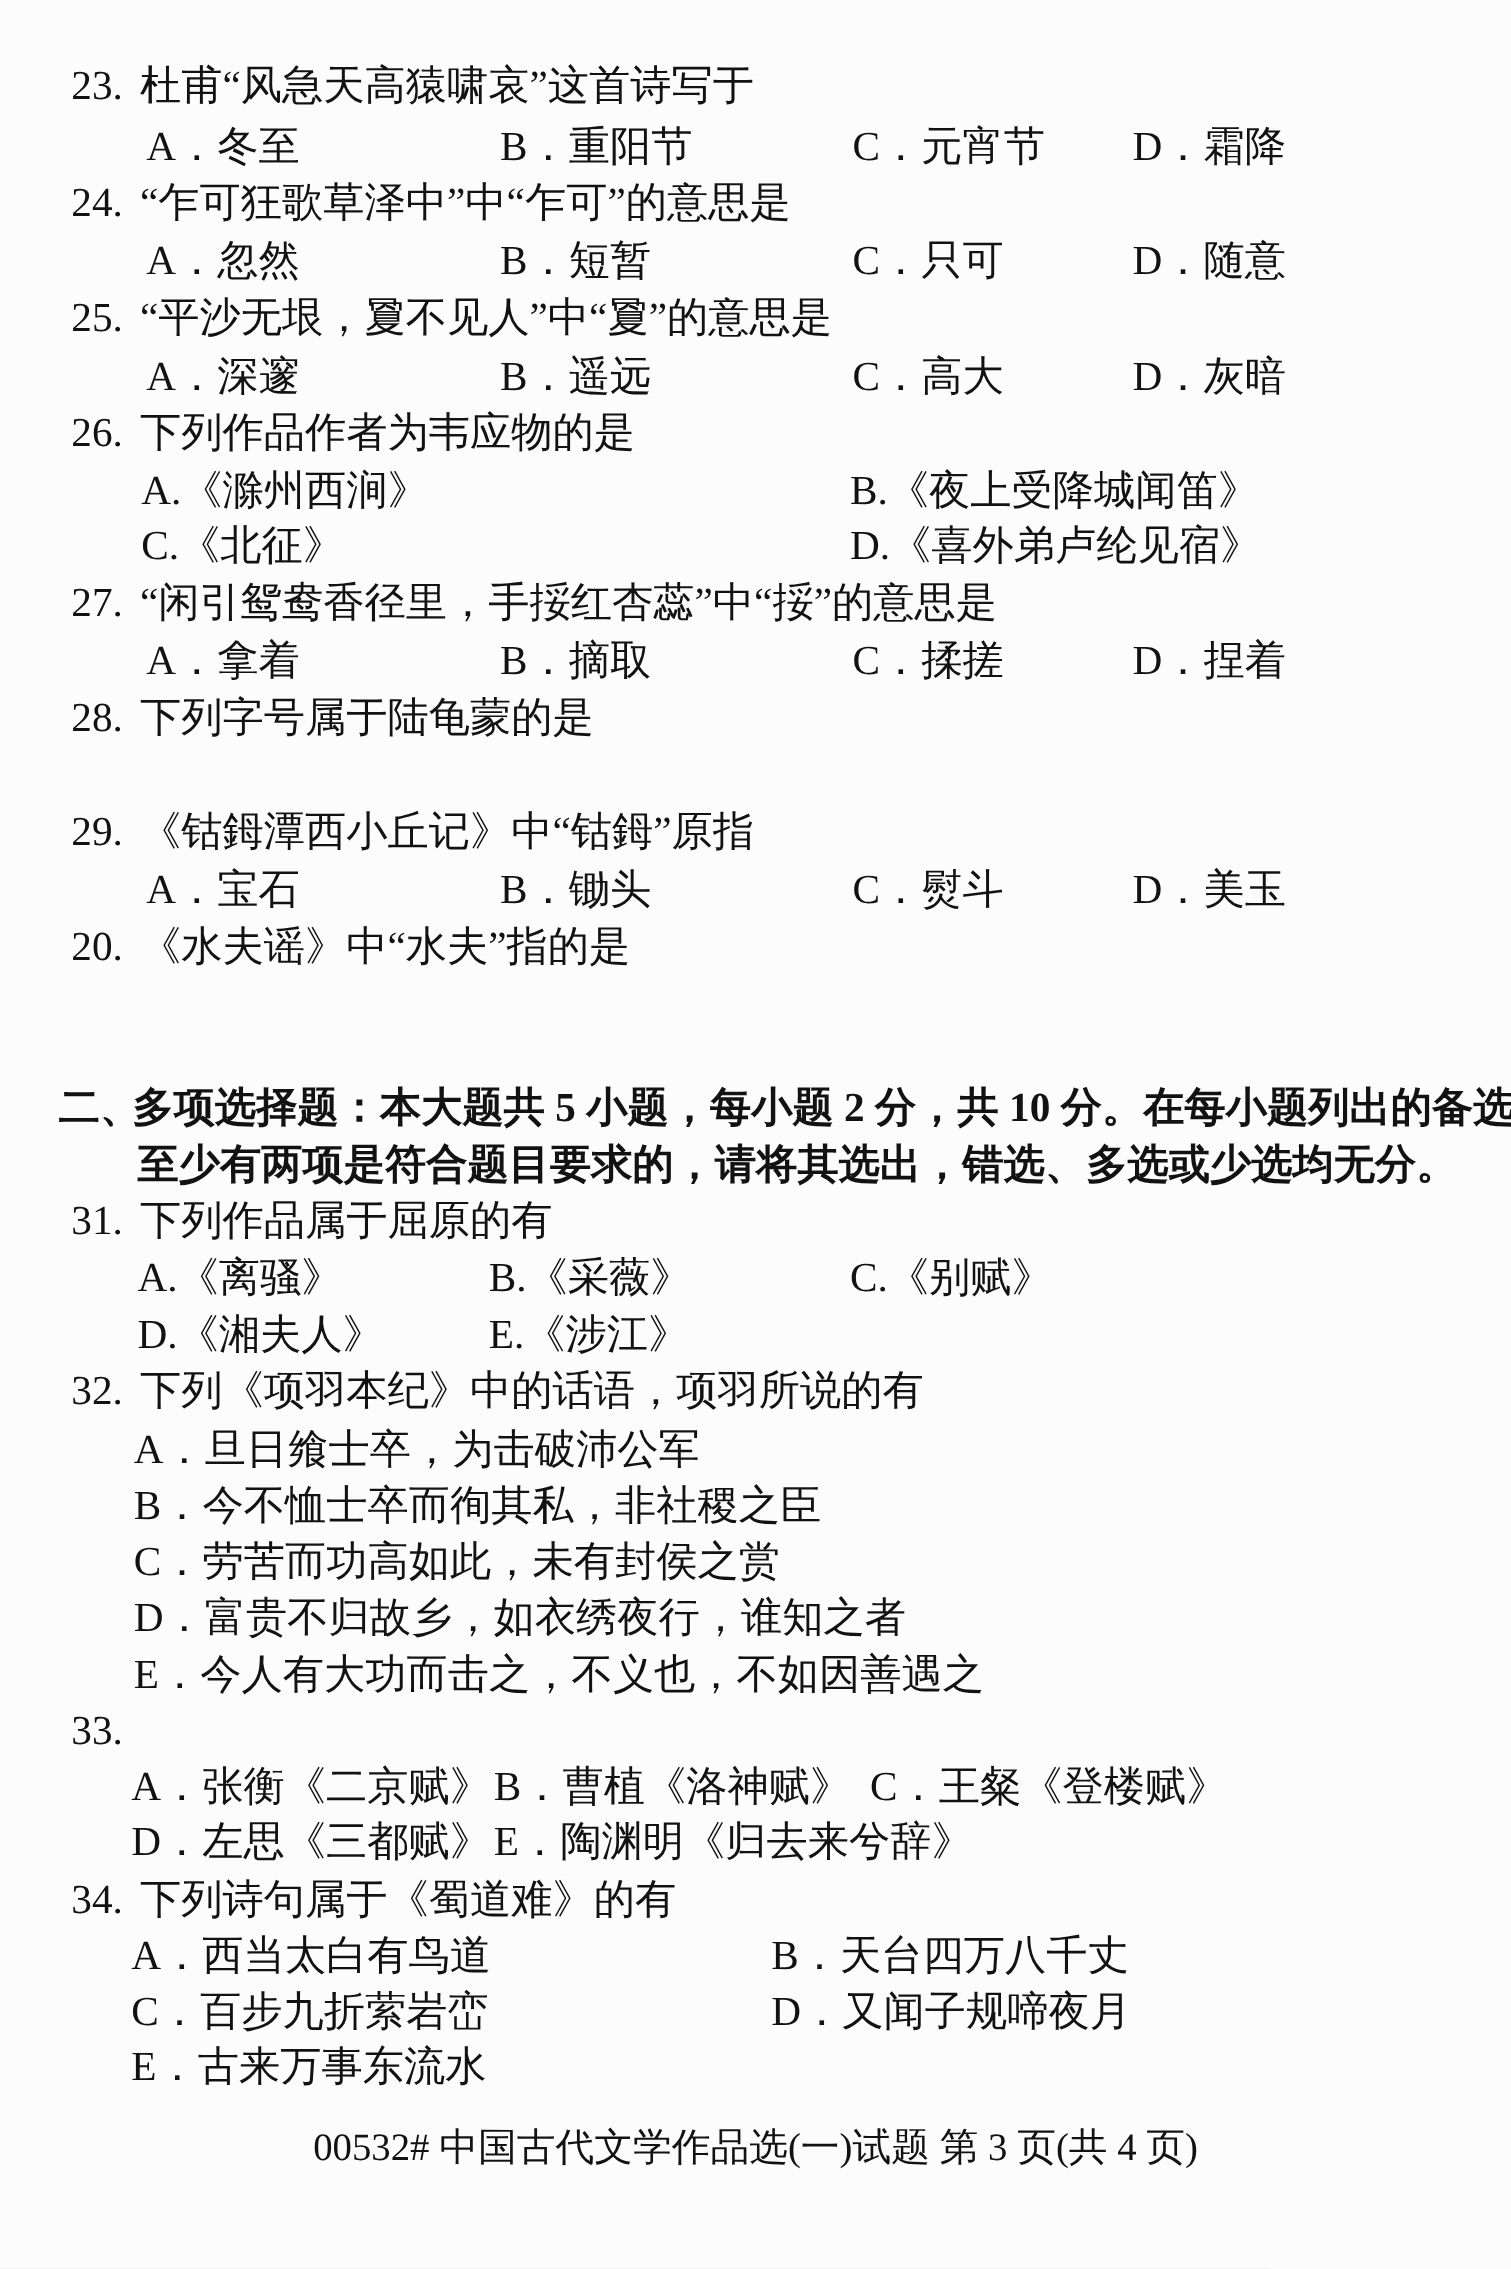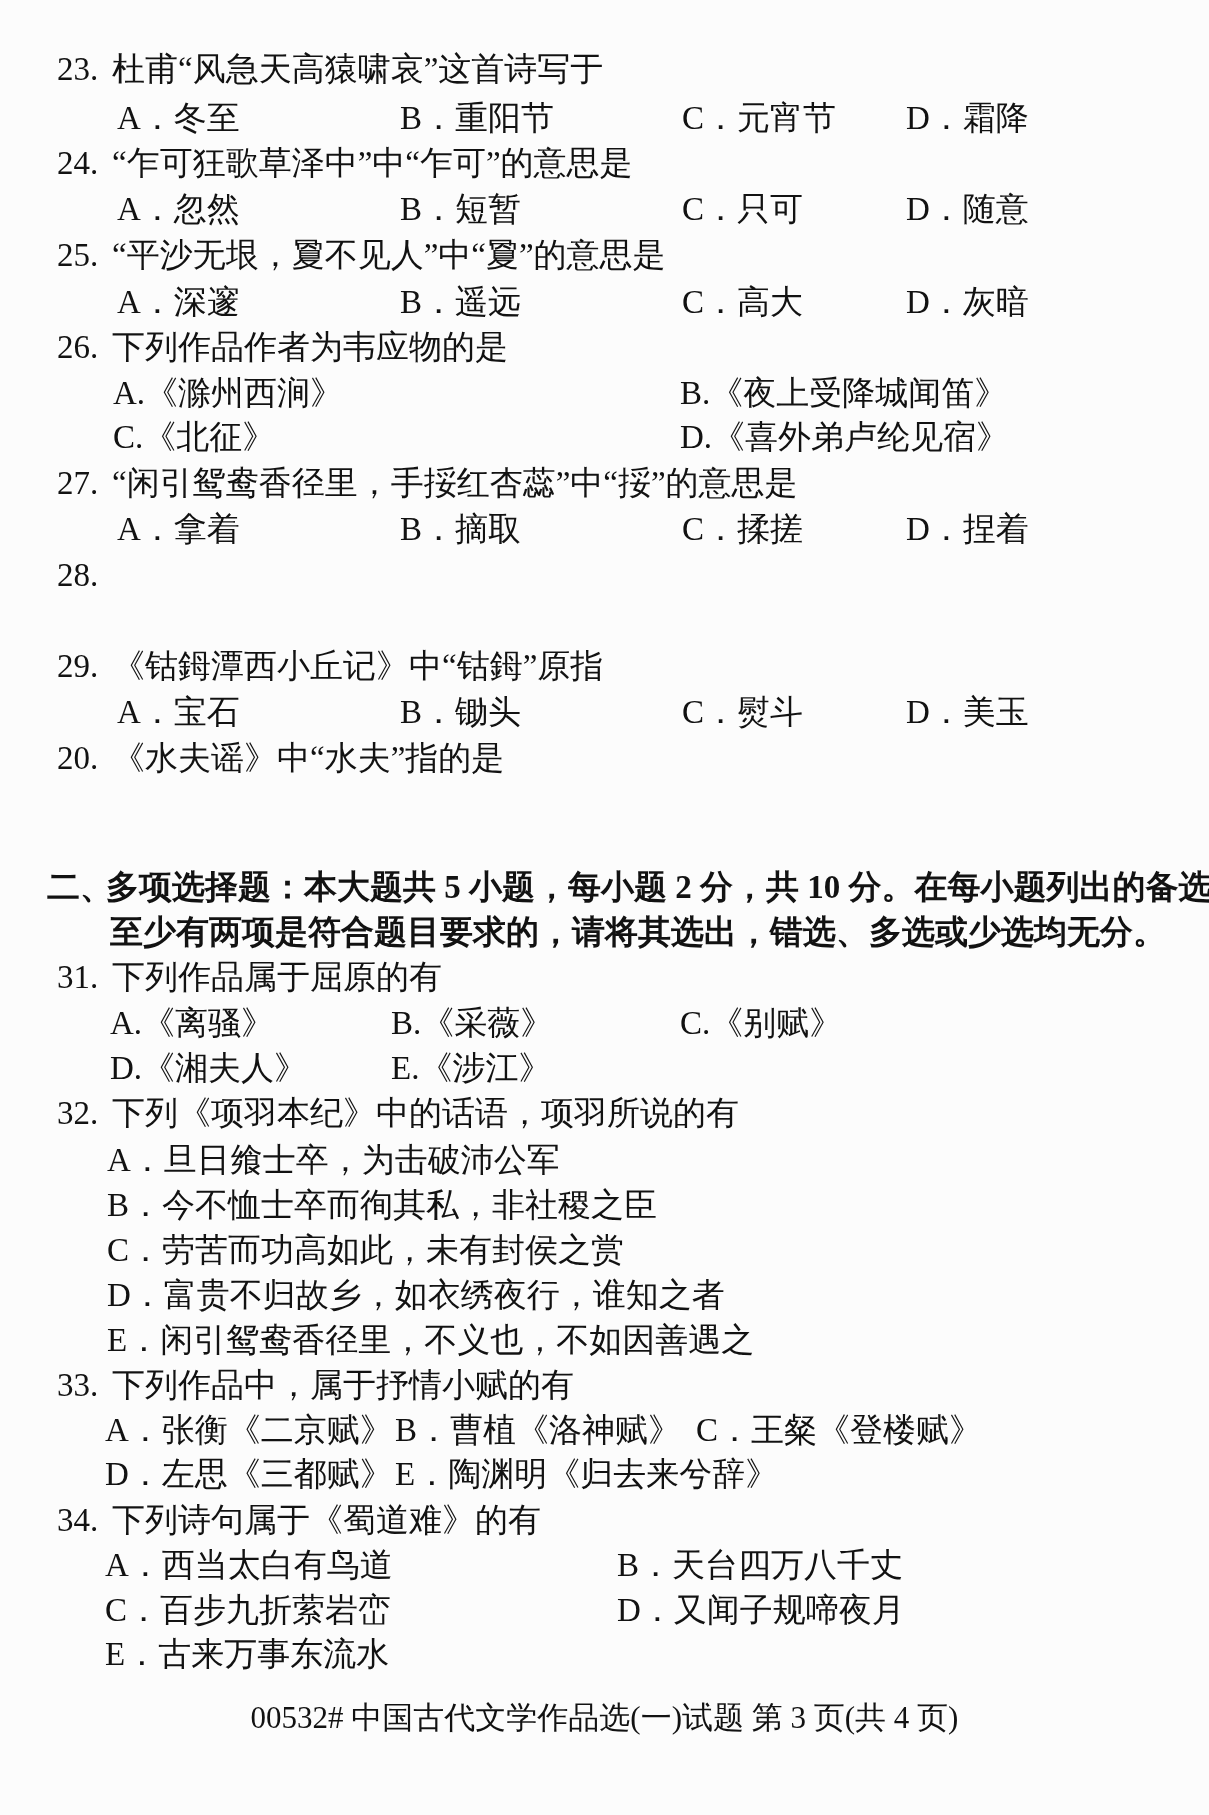--- a/index.html
+++ b/index.html
@@ -104,20 +104,21 @@
   </div>
   <div class="line" style="top:508px">
     <span style="left:117px">A．拿着</span>
     <span style="left:400px">B．摘取</span>
     <span style="left:682px">C．揉搓</span>
     <span style="left:906px">D．捏着</span>
   </div>
 
   <div class="line" style="top:554px">
     <span class="q-num">28.</span>
+    <span class="q-text">下列字号属于陆龟蒙的是</span>
   </div>
 
   <div class="line" style="top:645px">
     <span class="q-num">29.</span>
     <span class="q-text">《钴鉧潭西小丘记》中“钴鉧”原指</span>
   </div>
   <div class="line" style="top:691px">
     <span style="left:117px">A．宝石</span>
     <span style="left:400px">B．锄头</span>
     <span style="left:682px">C．熨斗</span>
@@ -161,26 +162,25 @@
   <div class="line" style="top:1184px">
     <span style="left:107px">B．今不恤士卒而徇其私，非社稷之臣</span>
   </div>
   <div class="line" style="top:1229px">
     <span style="left:107px">C．劳苦而功高如此，未有封侯之赏</span>
   </div>
   <div class="line" style="top:1274px">
     <span style="left:107px">D．富贵不归故乡，如衣绣夜行，谁知之者</span>
   </div>
   <div class="line" style="top:1319px">
-    <span style="left:107px">E．闲引鸳鸯香径里，不义也，不如因善遇之</span>
+    <span style="left:107px">E．今人有大功而击之，不义也，不如因善遇之</span>
   </div>
 
   <div class="line" style="top:1364px">
     <span class="q-num">33.</span>
-    <span class="q-text">下列作品中，属于抒情小赋的有</span>
   </div>
   <div class="line" style="top:1409px">
     <span style="left:105px">A．张衡《二京赋》</span>
     <span style="left:395px">B．曹植《洛神赋》</span>
     <span style="left:696px">C．王粲《登楼赋》</span>
   </div>
   <div class="line" style="top:1453px">
     <span style="left:105px">D．左思《三都赋》</span>
     <span style="left:395px">E．陶渊明《归去来兮辞》</span>
   </div>

